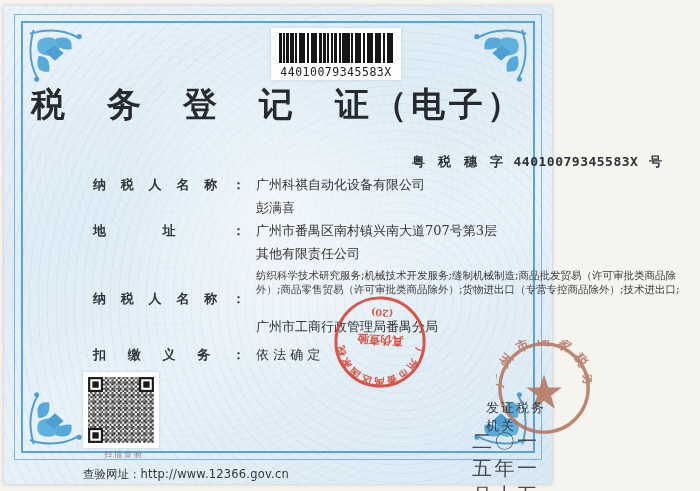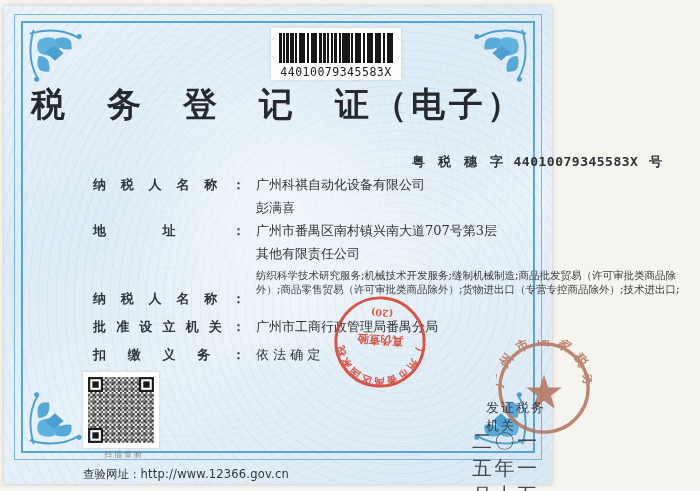--- a/index.html
+++ b/index.html
@@ -113,21 +113,20 @@
       <span class="val">广州市番禺区南村镇兴南大道707号第3层</span>
     </div>
     <div class="row r3">
       <span class="val">其他有限责任公司</span>
     </div>
     <div class="row r4lab">
       <span class="lab">纳税人名称：</span>
     </div>
     <div class="scope-val">纺织科学技术研究服务;机械技术开发服务;缝制机械制造;商品批发贸易（许可审批类商品除外）;商品零售贸易（许可审批类商品除外）;货物进出口（专营专控商品除外）;技术进出口;</div>
     <div class="row r5">
-      <span class="lab">批准设立机关：</span>
       <span class="val">广州市工商行政管理局番禺分局</span>
     </div>
     <div class="row r6">
       <span class="lab">扣缴义务：</span>
       <span class="val">依 法 确 定</span>
     </div>
 
     <div class="qr">
       <svg viewBox="0 0 33 33">
         <rect width="33" height="33" fill="#ffffff"></rect>

